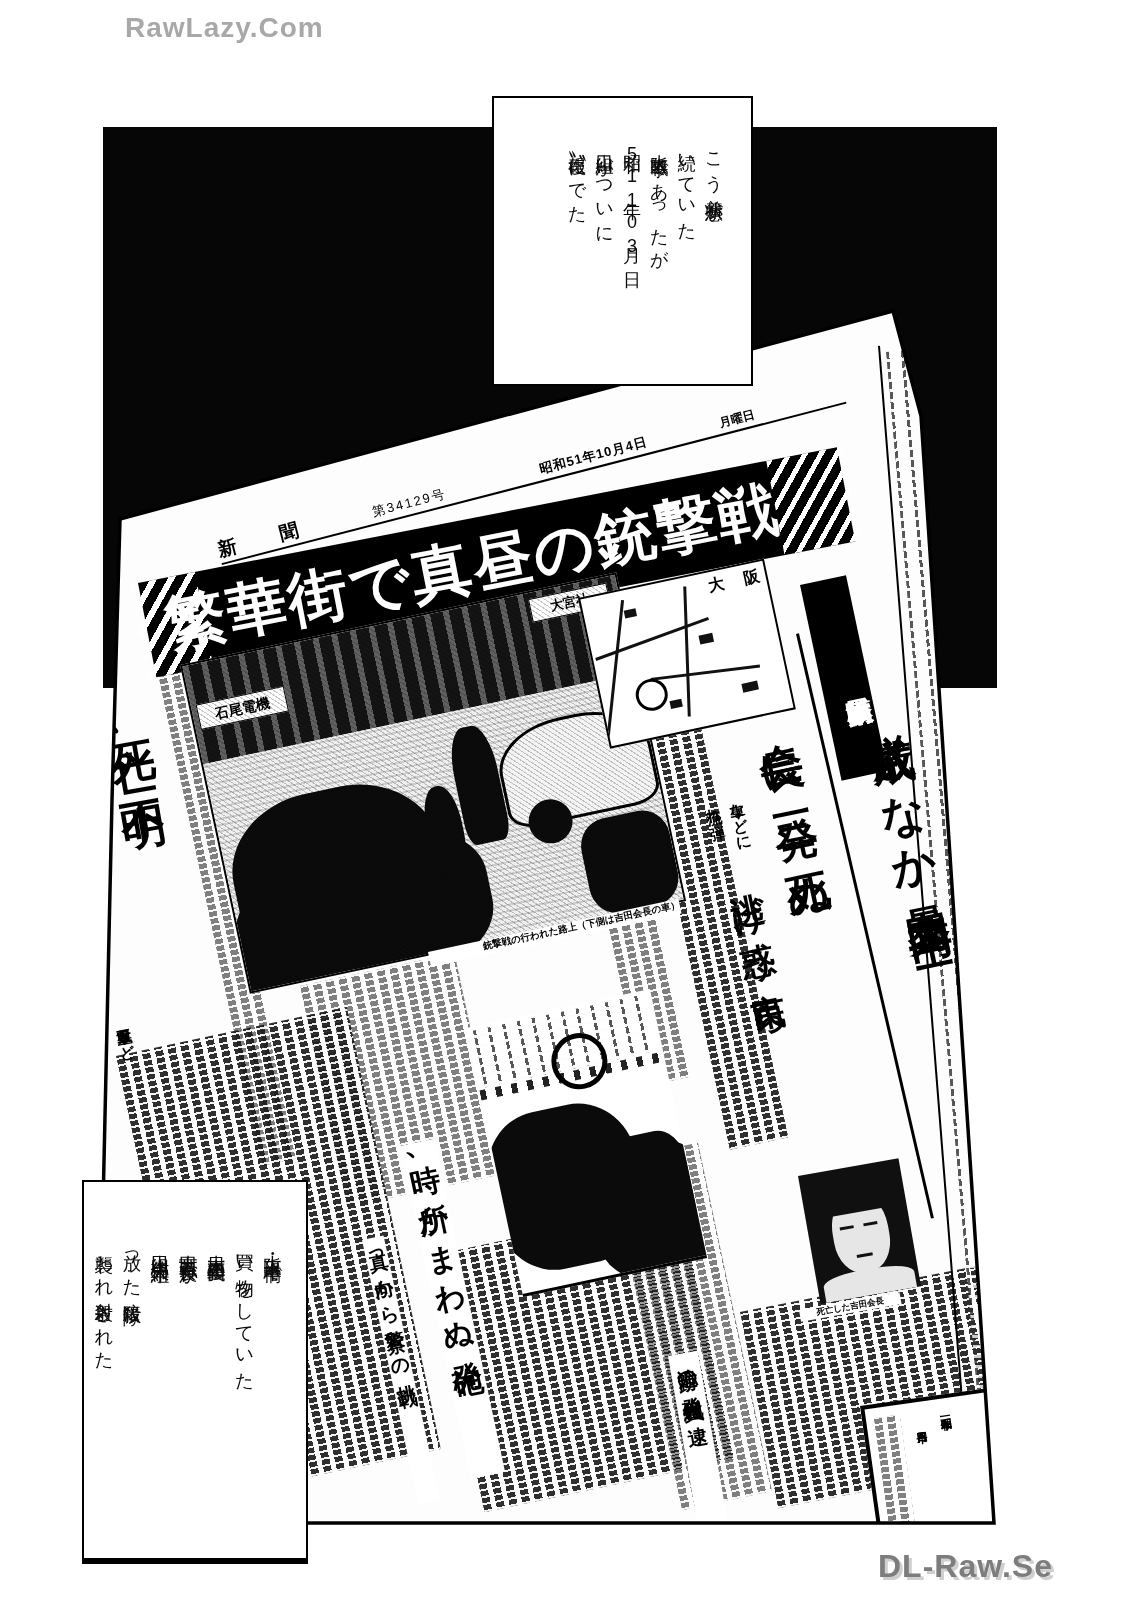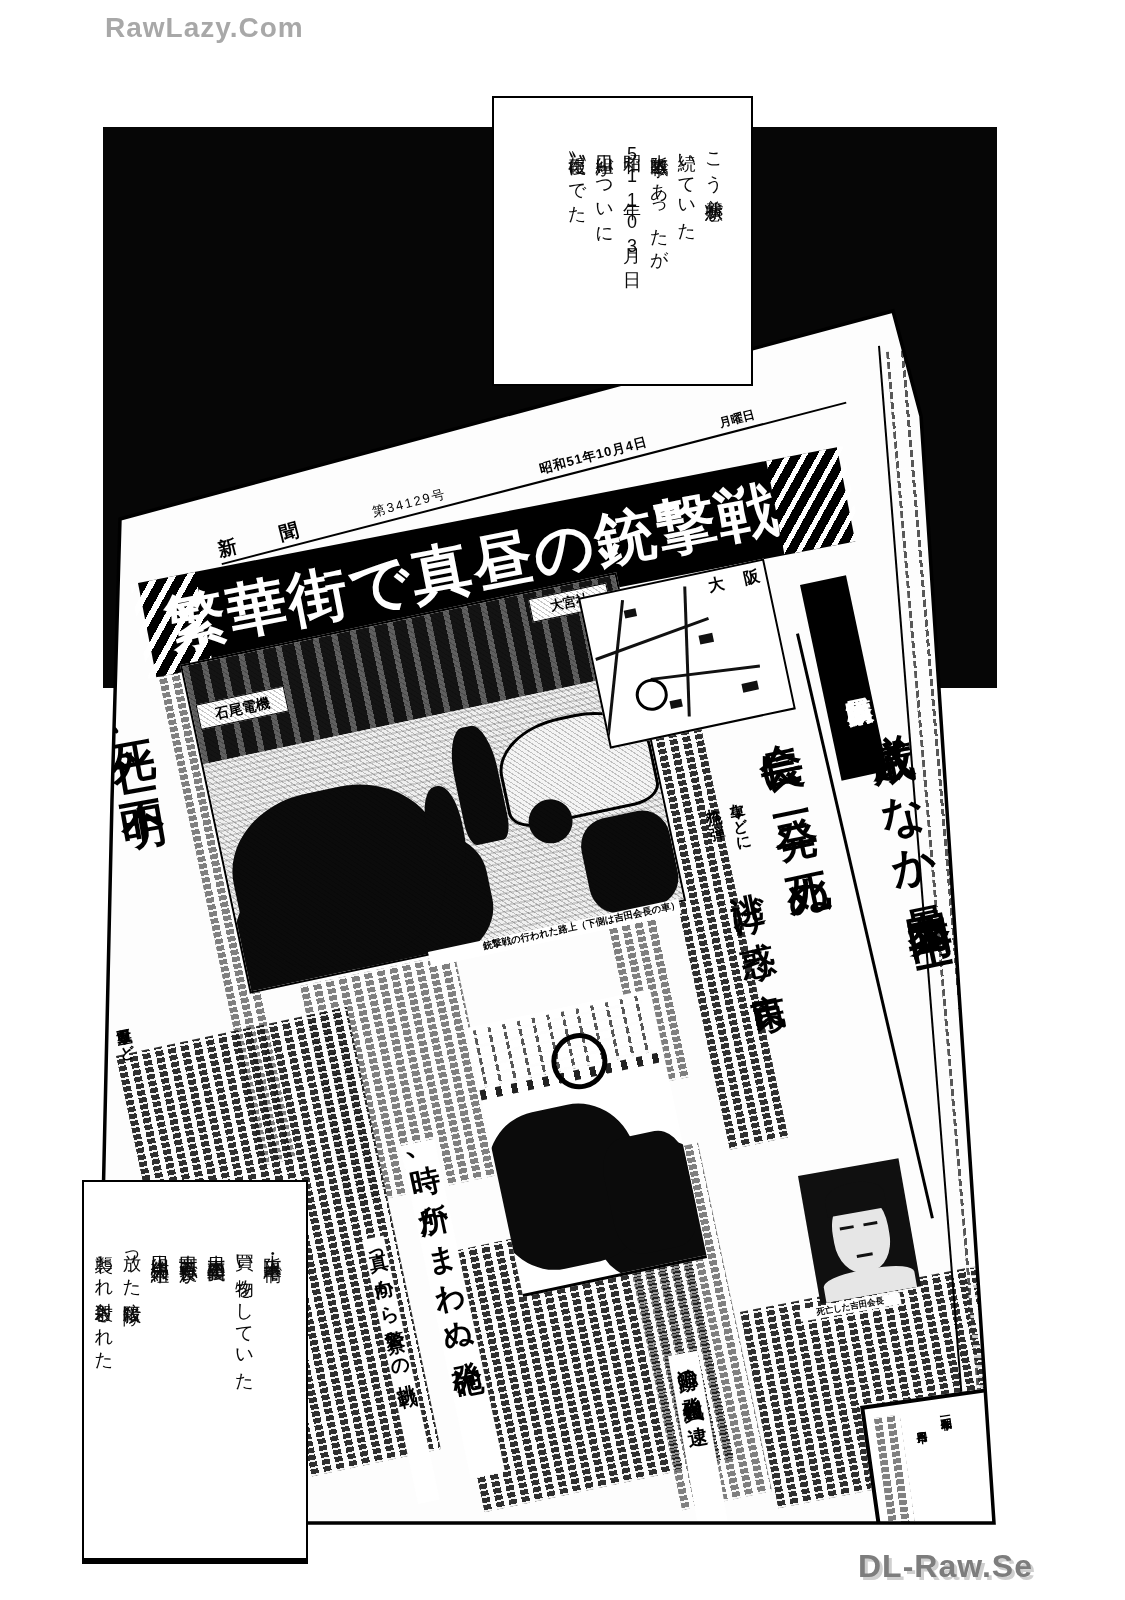--- a/index.html
+++ b/index.html
@@ -31,21 +31,21 @@
         transform-origin:left top;color:#fff;font-family:"Liberation Serif",serif;font-weight:900;
         font-size:60px;line-height:96px;padding-left:20px;box-sizing:border-box;letter-spacing:2px;white-space:nowrap;}
   .hatch-l{left:-8px;top:0;width:66px;height:96px;
         background:repeating-linear-gradient(130deg,#fff 0 6px,rgba(0,0,0,0) 6px 15px);}
   .hatch-r{right:-6px;top:0;width:78px;height:96px;
         background:repeating-linear-gradient(130deg,#fff 0 5px,rgba(0,0,0,0) 5px 14px);}
   
   .nbox{background:#fff;border:2.5px solid #000;z-index:4;box-sizing:border-box;}
   .nbox .v{position:absolute;font-size:18px;letter-spacing:2px;line-height:1.52;color:#0a0a0a;}
   
-  .wm{z-index:6;font-weight:bold;letter-spacing:1px;}
+  .wm{z-index:6;font-weight:bold;letter-spacing:1px;margin-left:20px;}
   
   #photo1{left:180px;top:665px;width:442px;height:332px;transform:rotate(-12deg);
           transform-origin:left top;border:2px solid #000;background:#e9e9e9;overflow:hidden;}
   #photo1 .strip{left:0;top:0;width:442px;height:100px;background:#141414;
           background-image:repeating-linear-gradient(90deg,rgba(255,255,255,.32) 0 6px,rgba(0,0,0,0) 6px 19px);}
   #photo1 .road{left:0;top:100px;width:442px;height:232px;background:#efefef;
           background-image:repeating-linear-gradient(0deg,rgba(0,0,0,.14) 0 2px,rgba(0,0,0,0) 2px 6px);}
   .blob{background:#0b0b0b;border-radius:42%;}
   #photo1 .grain{left:0;top:0;width:442px;height:332px;
           background-image:repeating-linear-gradient(45deg,rgba(0,0,0,.22) 0 1px,rgba(0,0,0,0) 1px 4px);}

